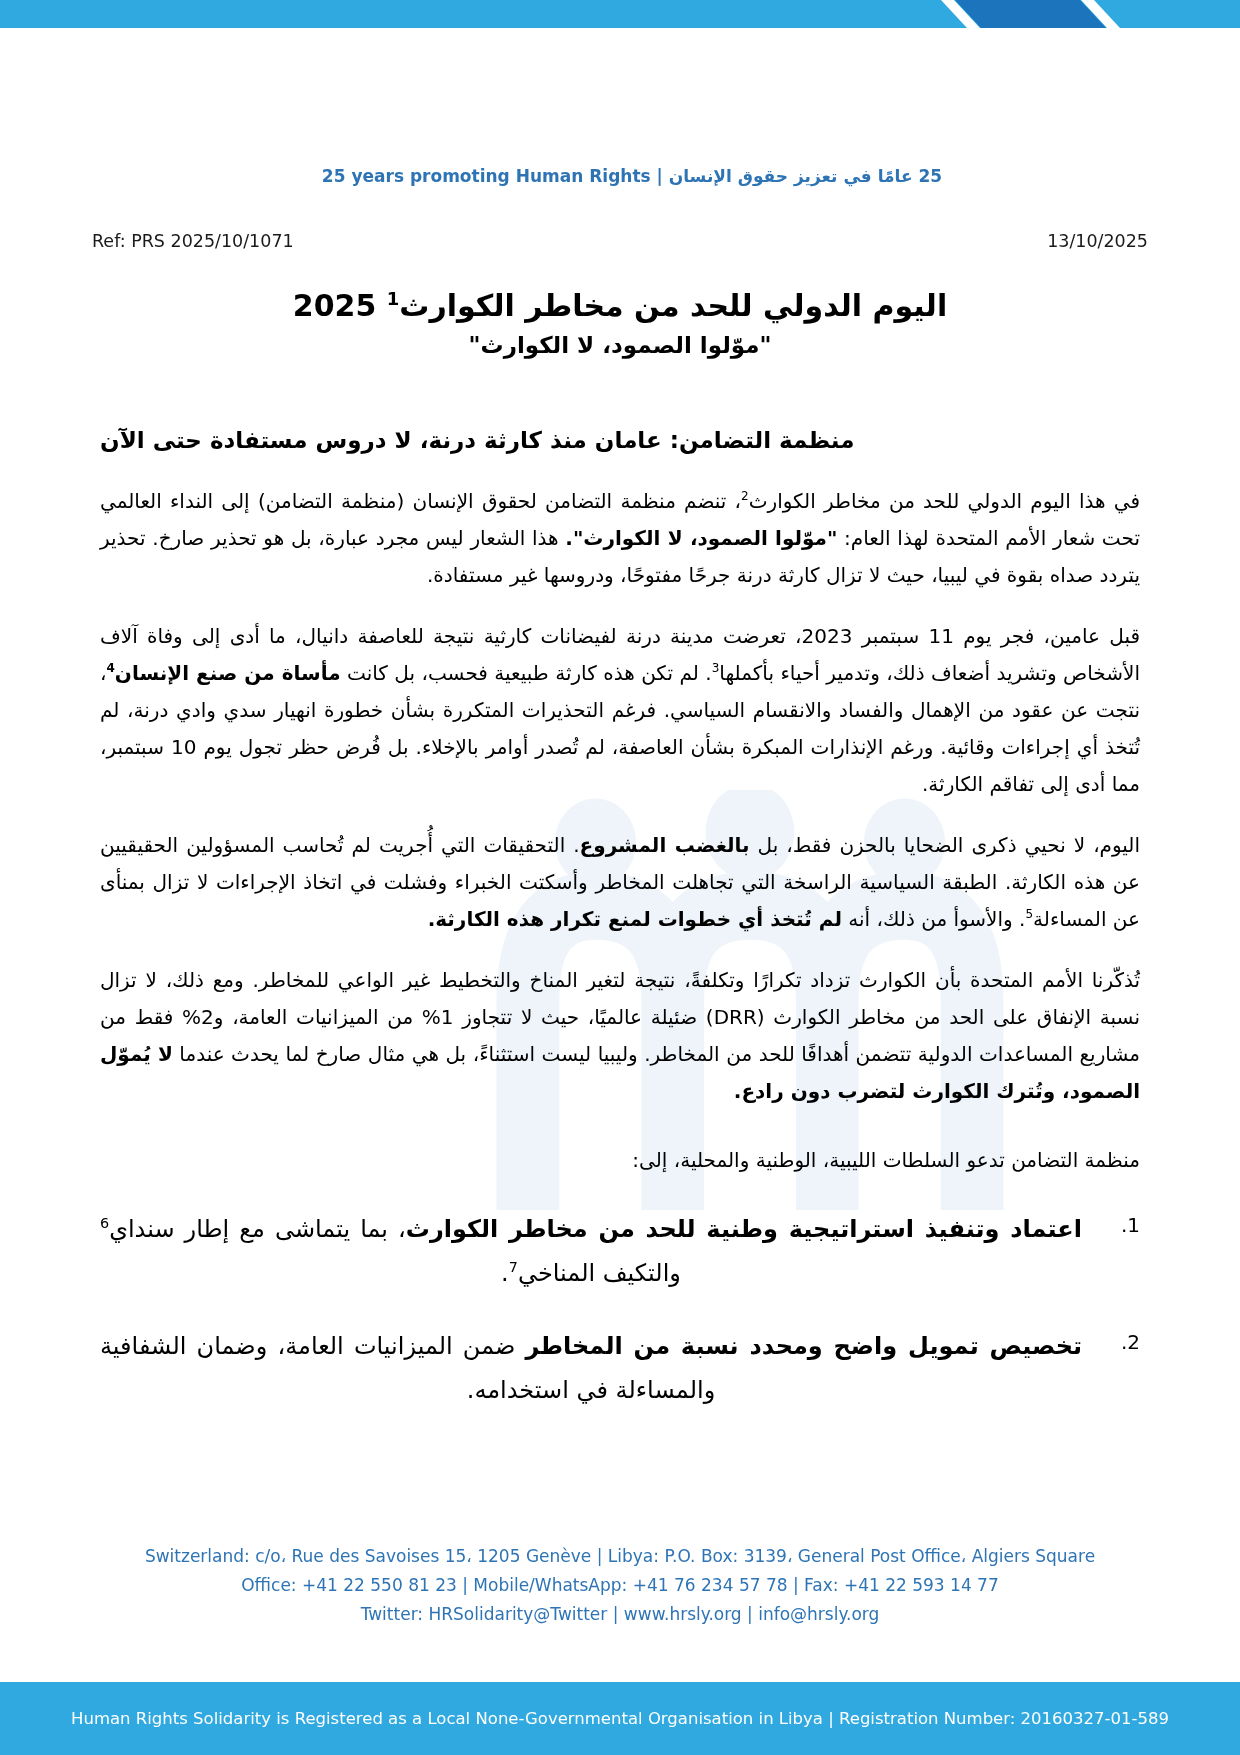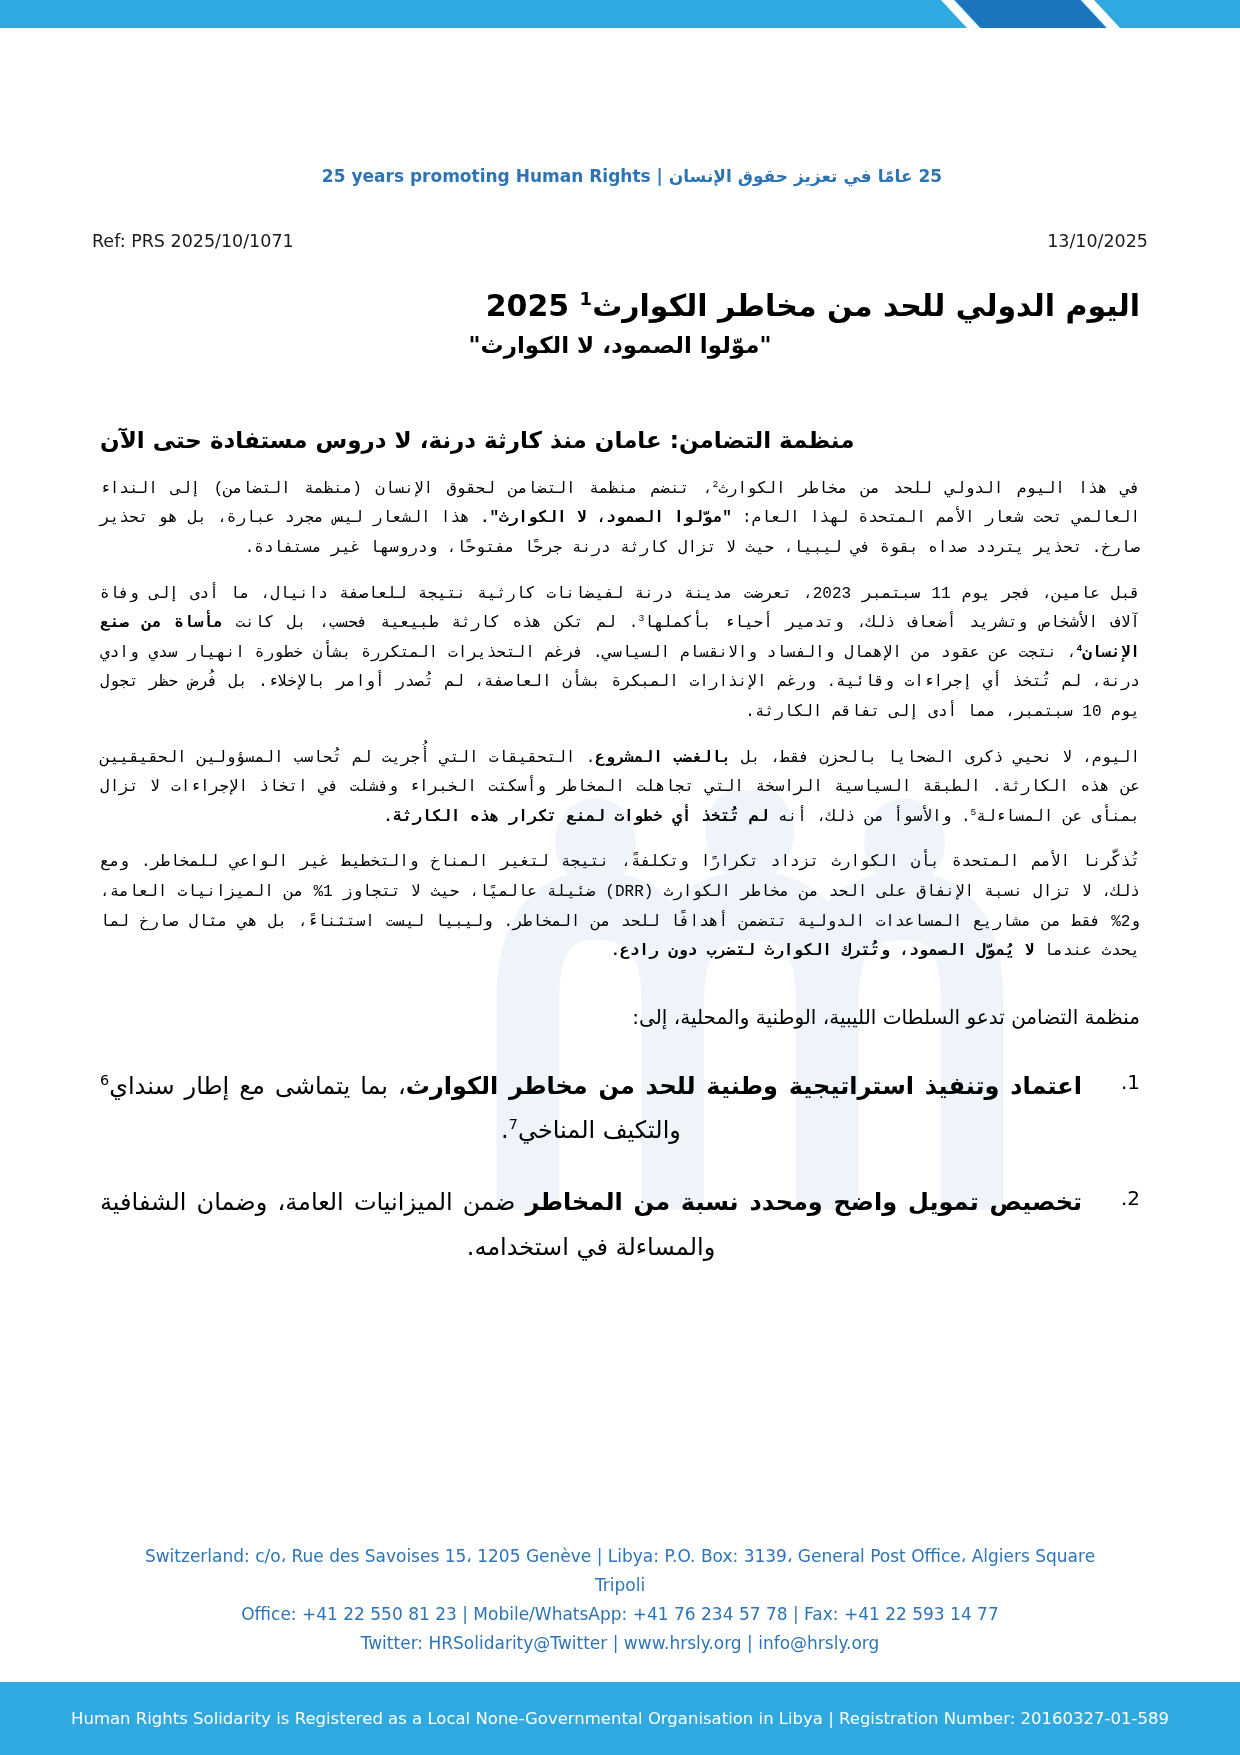--- a/index.html
+++ b/index.html
@@ -20,24 +20,24 @@
   .tagline{position:absolute;top:166px;left:12px;width:100%;text-align:center;color:#2E74B5;font-weight:700;font-size:17px;z-index:2;}
 
   
   .refline{position:absolute;top:231px;left:92px;right:92px;display:flex;justify-content:space-between;color:#1a1a1a;font-size:17.5px;z-index:2;}
 
   
   .watermark{position:absolute;left:470px;top:790px;opacity:0.07;z-index:0;}
 
   
   .content{position:absolute;top:284px;left:100px;width:1040px;direction:rtl;color:#000;z-index:1;}
-  .content h1{margin:0;font-size:30px;font-weight:700;line-height:1.45;}
+  .content h1{margin:0;text-align:center;font-size:30px;font-weight:700;line-height:1.45;}
   .content h2{margin:0;text-align:center;font-size:23px;font-weight:700;line-height:1.55;}
   .content h3{margin:60px 0 0 0;text-align:left;font-size:23px;font-weight:700;line-height:1.55;}
-  .content p.body{margin:16px 0 0 0;font-size:16px;line-height:1.85;text-align:justify;font-family:Liberation Mono, monospace;}
+  .content p.body{margin:24px 0 0 0;font-size:20px;line-height:1.85;text-align:justify;}
   .content p.call{margin:32px 0 0 0;font-size:20px;line-height:1.85;text-align:right;}
   sup{font-size:0.6em;line-height:0;vertical-align:super;}
   .b{font-weight:700;}
 
   
   .calllist{margin-top:6px;}
   .li{display:flex;margin-top:28px;}
   .li-marker{flex:none;width:52px;font-size:20px;line-height:1.85;padding-left:6px;}
   .li-text{flex:1;font-size:24px;line-height:1.85;text-align:justify;text-align-last:center;}
 
@@ -98,21 +98,20 @@
       </div>
       <div class="li">
         <span class="li-marker">2.</span>
         <span class="li-text"><span class="b">تخصيص تمويل واضح ومحدد نسبة من المخاطر</span><span> ضمن الميزانيات العامة، وضمان الشفافية والمساءلة في استخدامه.</span></span>
       </div>
     </div>
   </div>
 
   <div class="footer">
     <div class="fline">Switzerland: c/o، Rue des Savoises 15، 1205 Genève | Libya: P.O. Box: 3139، General Post Office، Algiers Square</div>
-    <div class="fline">Tripoli</div>
     <div class="fline">Office: +41 22 550 81 23 | Mobile/WhatsApp: +41 76 234 57 78 | Fax: +41 22 593 14 77</div>
     <div class="fline">Twitter: HRSolidarity@Twitter | www.hrsly.org | info@hrsly.org</div>
   </div>
 
   <div class="bottombar">
     <span>Human Rights Solidarity is Registered as a Local None-Governmental Organisation in Libya | Registration Number: 20160327-01-589</span>
   </div>
 
 </div>
 

